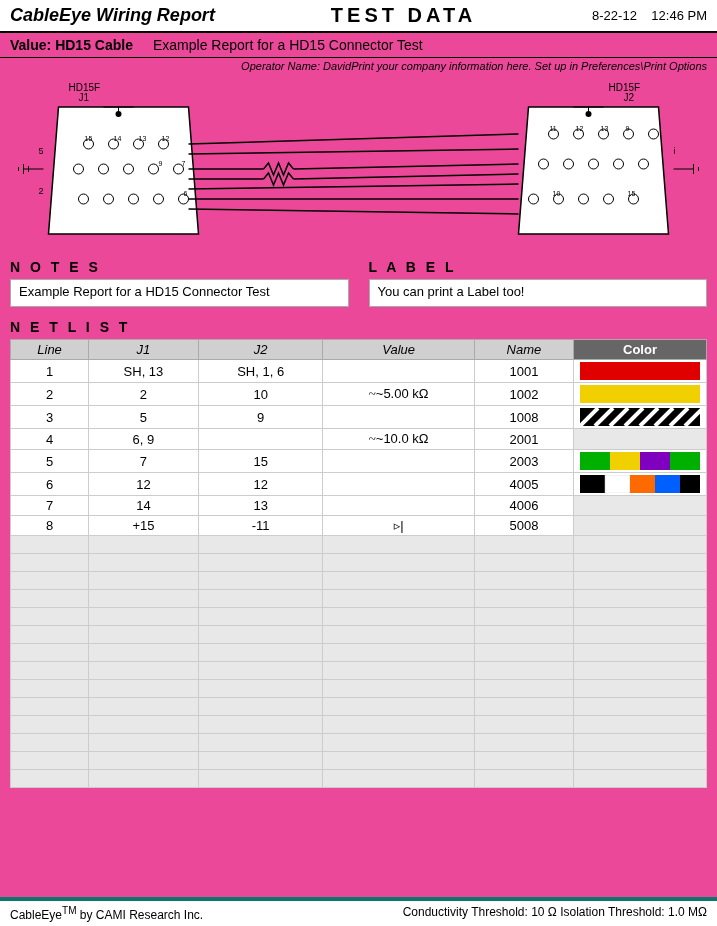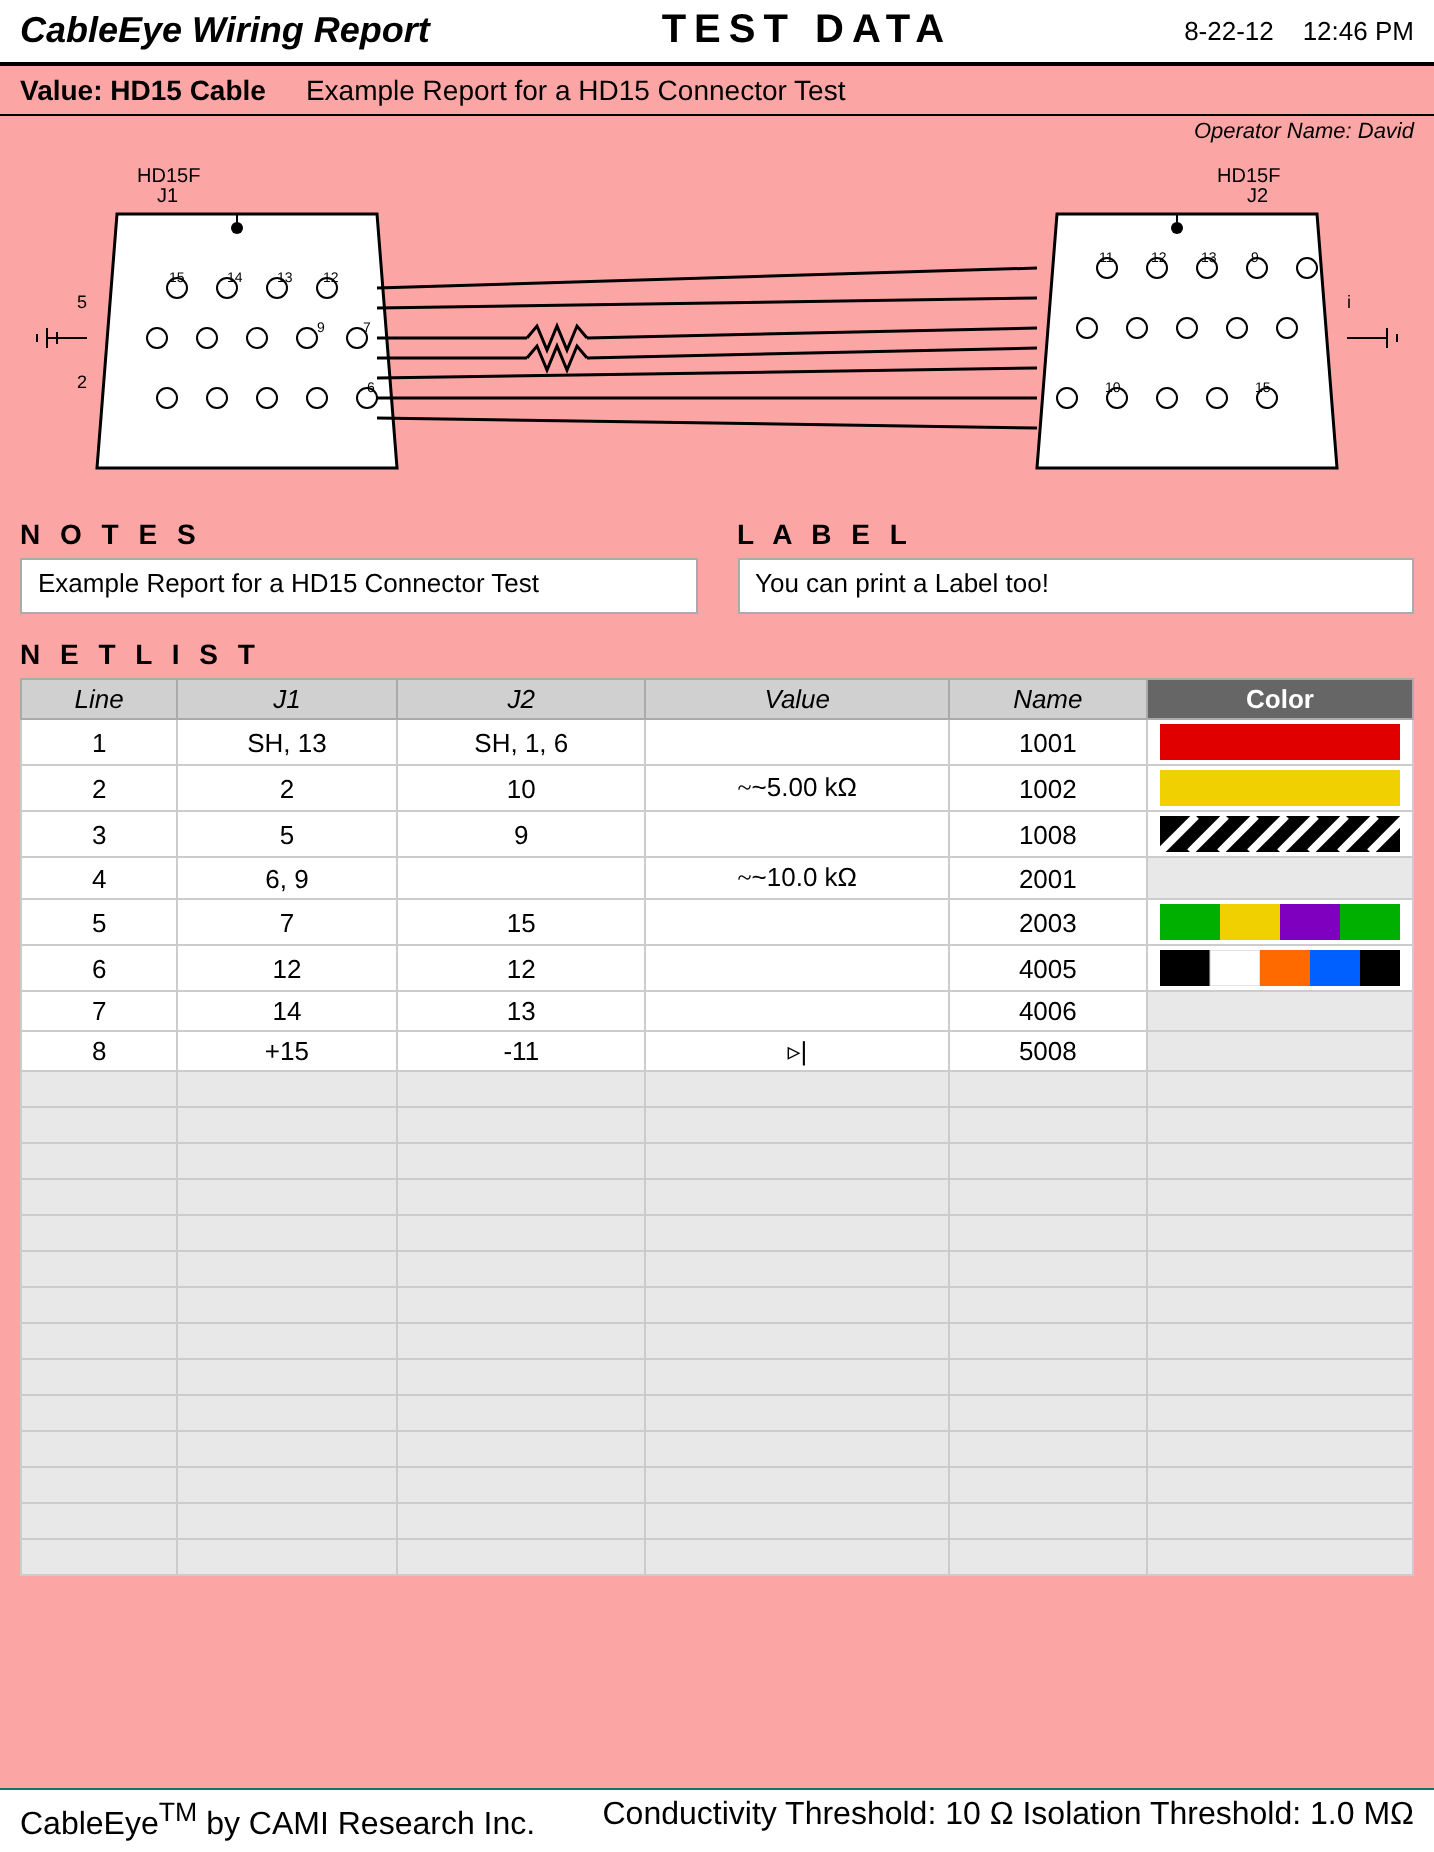--- a/index.html
+++ b/index.html
@@ -5,21 +5,21 @@
     * { box-sizing: border-box; margin: 0; padding: 0; }
     body {
       font-family: Arial, sans-serif;
       background: #c8c8c8;
       width: 717px;
       min-height: 926px;
       display: flex;
       justify-content: center;
     }
     .page {
-      background: #fca5a5;
+      background: #ec4899;
       width: 717px;
       min-height: 926px;
       padding: 0;
       position: relative;
     }
     .header {
       border-bottom: 2px solid black;
       padding: 4px 10px;
       display: flex;
       align-items: center;
@@ -145,25 +145,25 @@
     .color-stripe {
       display: flex;
       height: 18px;
       width: 100%;
     }
     .footer {
       position: absolute;
       bottom: 0;
       left: 0;
       right: 0;
-      border-top: 1px solid #0f766e;
+      border-top: 4px solid #0f766e;
       padding: 4px 10px;
       display: flex;
       justify-content: space-between;
-      font-size: 16px;
+      font-size: 12px;
       background: white;
     }
     
     .diagram-svg {
       width: 100%;
       height: 170px;
     }
   </style>
 </head>
 <body>
@@ -183,20 +183,21 @@
   <div class="subheader">
     <div class="subheader-name">
       <span>Value:</span>
       <span>HD15 Cable</span>
     </div>
     <div class="subheader-desc">Example Report for a HD15 Connector Test</div>
   </div>
 
   <div class="operator-row">
     <span>Operator Name: David</span>
+    <span>Print your company information here. Set up in Preferences\Print Options</span>
   </div>
 
   <div class="diagram-area">
     <svg class="diagram-svg" viewBox="0 0 690 170" xmlns="http://www.w3.org/2000/svg">
 
       <text x="55" y="12" font-size="10" font-family="Arial">HD15F</text>
       <text x="65" y="22" font-size="10" font-family="Arial">J1</text>
 
       <text x="595" y="12" font-size="10" font-family="Arial">HD15F</text>
       <text x="610" y="22" font-size="10" font-family="Arial">J2</text>

